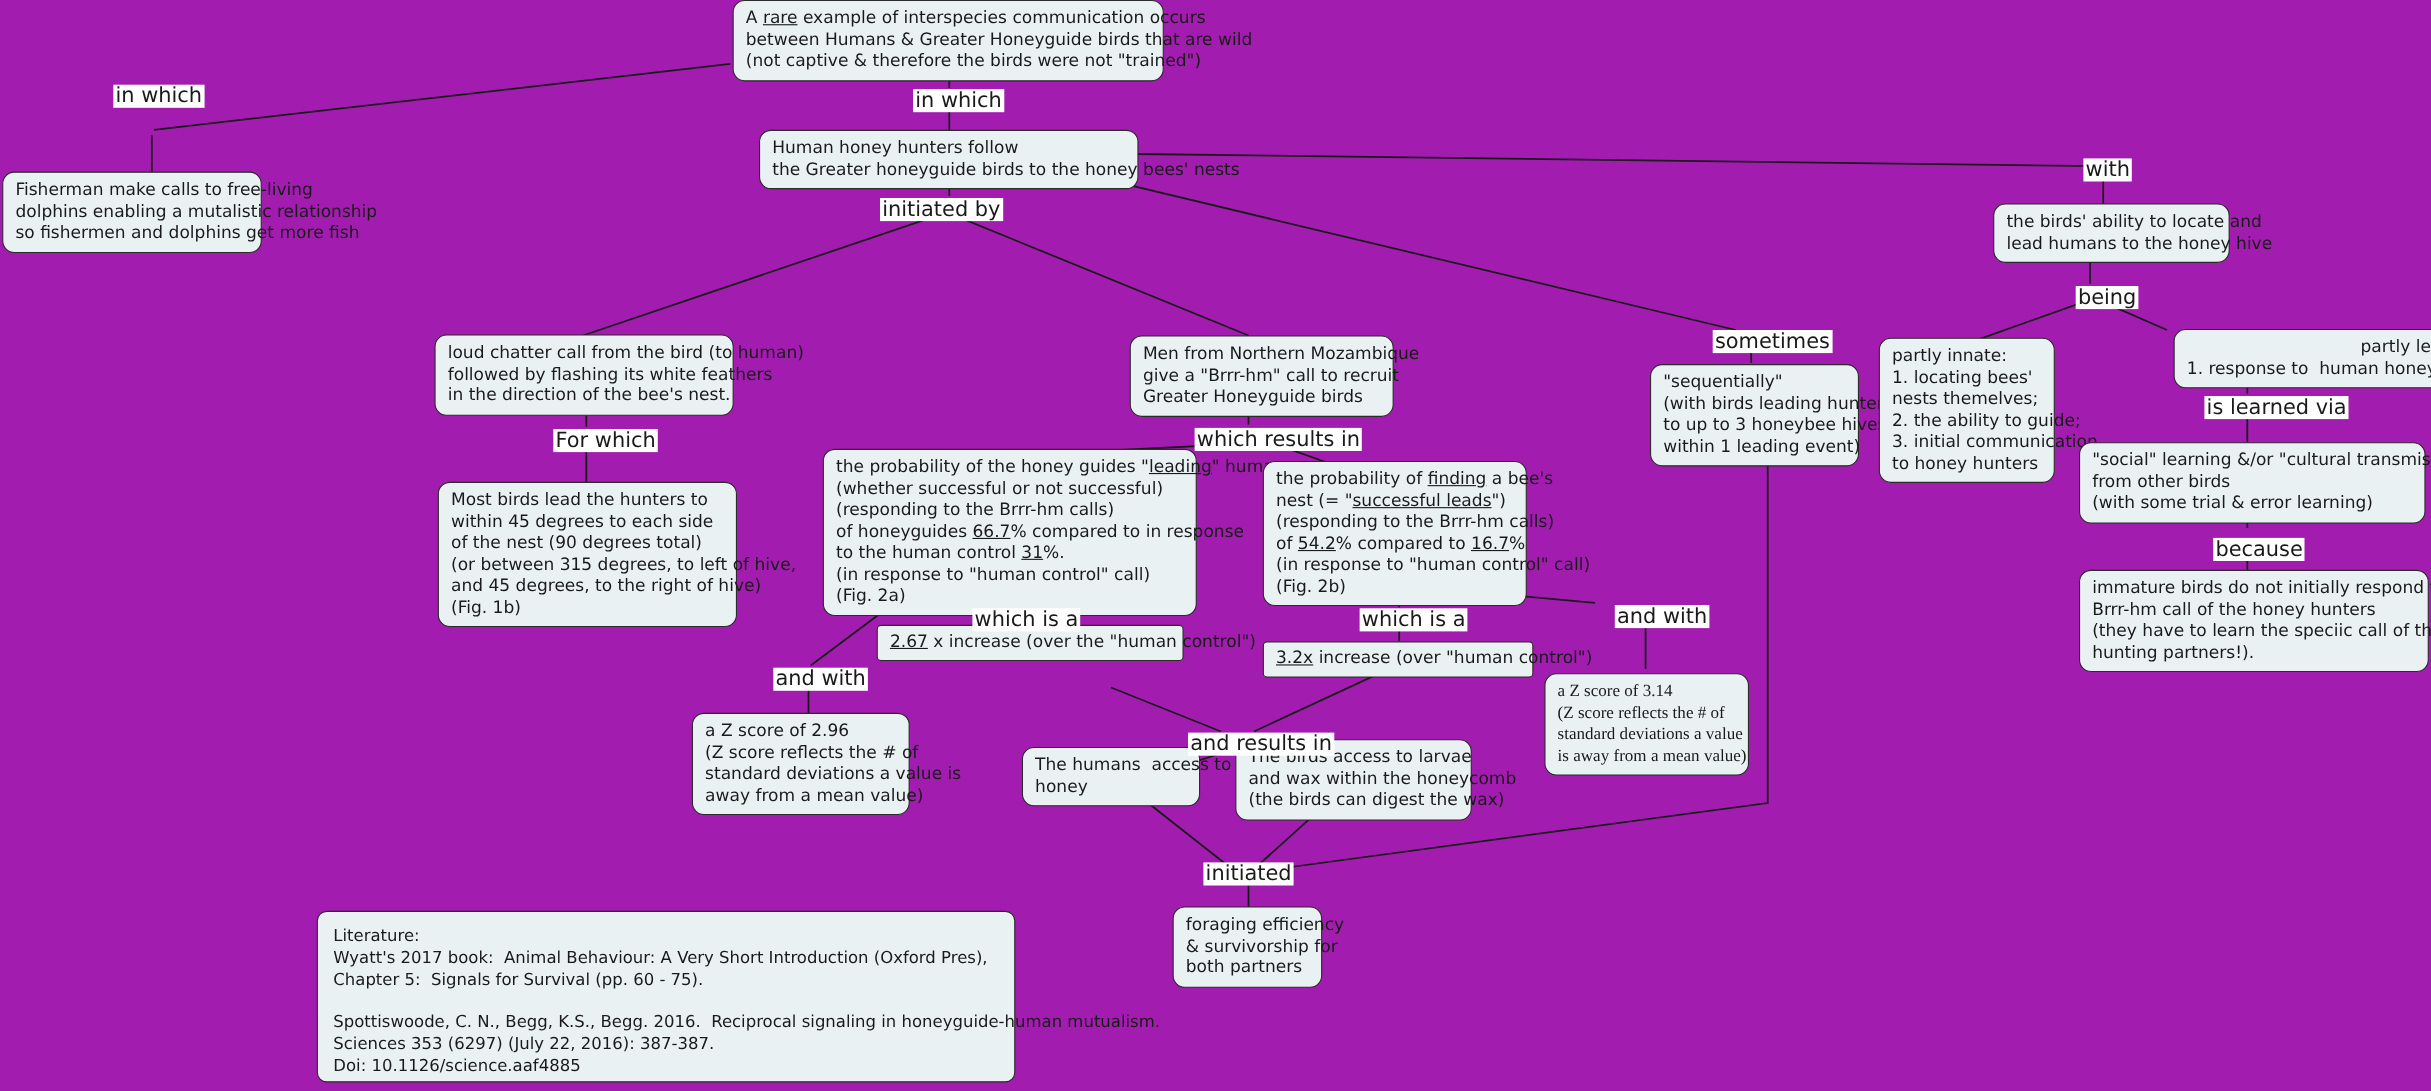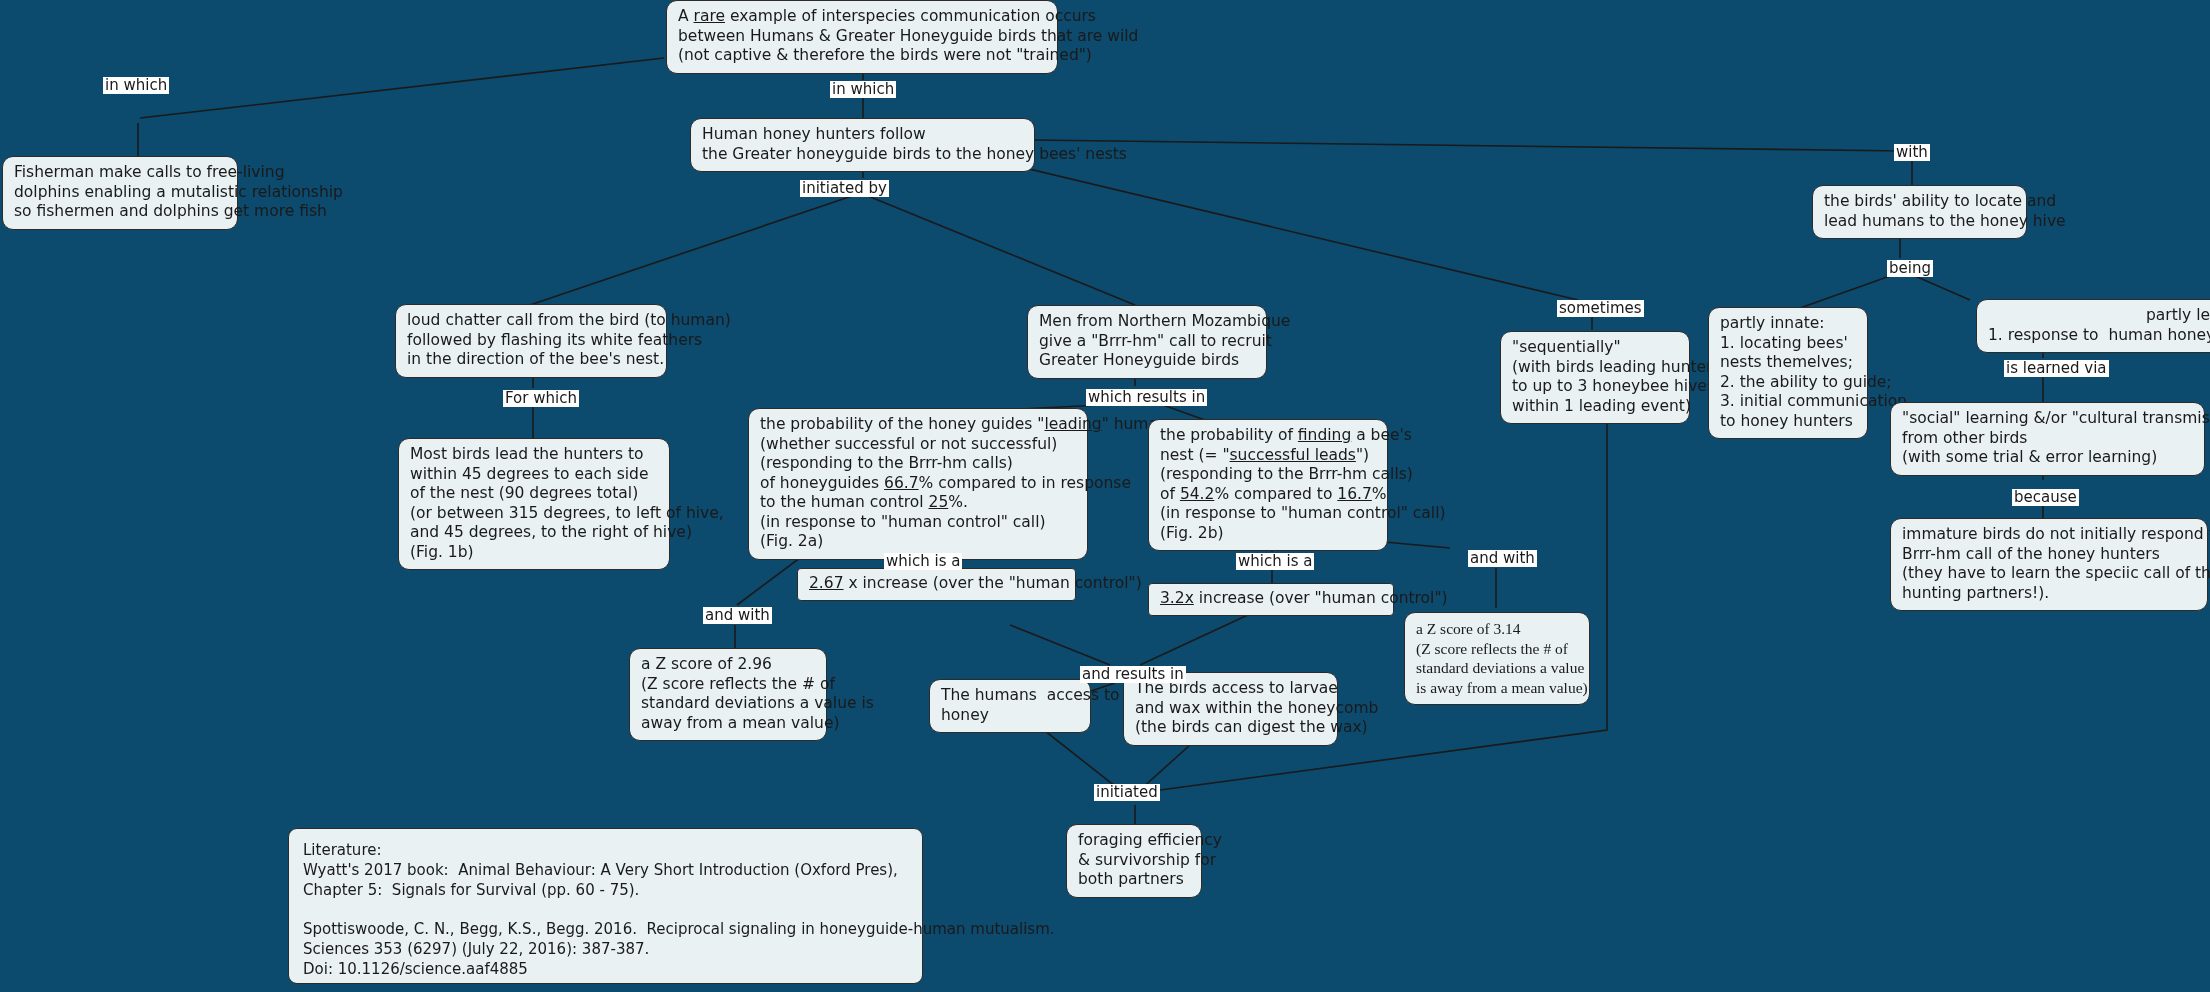--- a/index.html
+++ b/index.html
@@ -6,21 +6,21 @@
   body{
     font-family:"DejaVu Sans","Liberation Sans",sans-serif;
     color:#1a1a1a;
     -webkit-font-smoothing:antialiased;
   }
   #canvas{
     position:relative;
     width:2210px;
     height:992px;
     overflow:hidden;
-    background:#0c4a6e;
+    background:#a21caf;
   }
   #edges{
     position:absolute;
     left:0; top:0;
     width:2210px;
     height:992px;
     pointer-events:none;
   }
   .node{
     position:absolute;
@@ -31,21 +31,21 @@
     padding:6px 10px 7px 11px;
     font-size:15.5px;
     line-height:1.26;
     white-space:pre;
     z-index:3;
   }
   .node.sq{ border-radius:4px; }
   .node.tight{ padding:5px 10px 6px 11px; }
   .lbl{
     position:absolute;
-    font-size:15px;
+    font-size:19px;
     line-height:1.1;
     color:#1a1a1a;
     background:#ffffff;
     white-space:nowrap;
     z-index:4;
     padding:0 2px;
   }
   .u{ text-decoration:underline; }
   .lit{
     font-size:15px;
@@ -144,21 +144,21 @@
 (Fig. 1b)</div>
 
   <div class="node" style="left:1027px; top:305px; width:240px;">Men from Northern Mozambique
 give a "Brrr-hm" call to recruit
 Greater Honeyguide birds</div>
 
   <div class="node" style="left:748px; top:408px; width:340px;">the probability of the honey guides "<span class="u">leading</span>" humans
 (whether successful or not successful)
 (responding to the Brrr-hm calls)
 of honeyguides <span class="u">66.7</span>% compared to in response
-to the human control <span class="u">25</span>%.
+to the human control <span class="u">31</span>%.
 (in response to "human control" call)
 (Fig. 2a)</div>
 
   <div class="node" style="left:1148px; top:419px; width:240px;">the probability of <span class="u">finding</span> a bee's
 nest (= "<span class="u">successful leads</span>")
 (responding to the Brrr-hm calls)
 of <span class="u">54.2</span>% compared to <span class="u">16.7</span>%
 (in response to "human control" call)
 (Fig. 2b)</div>
 

